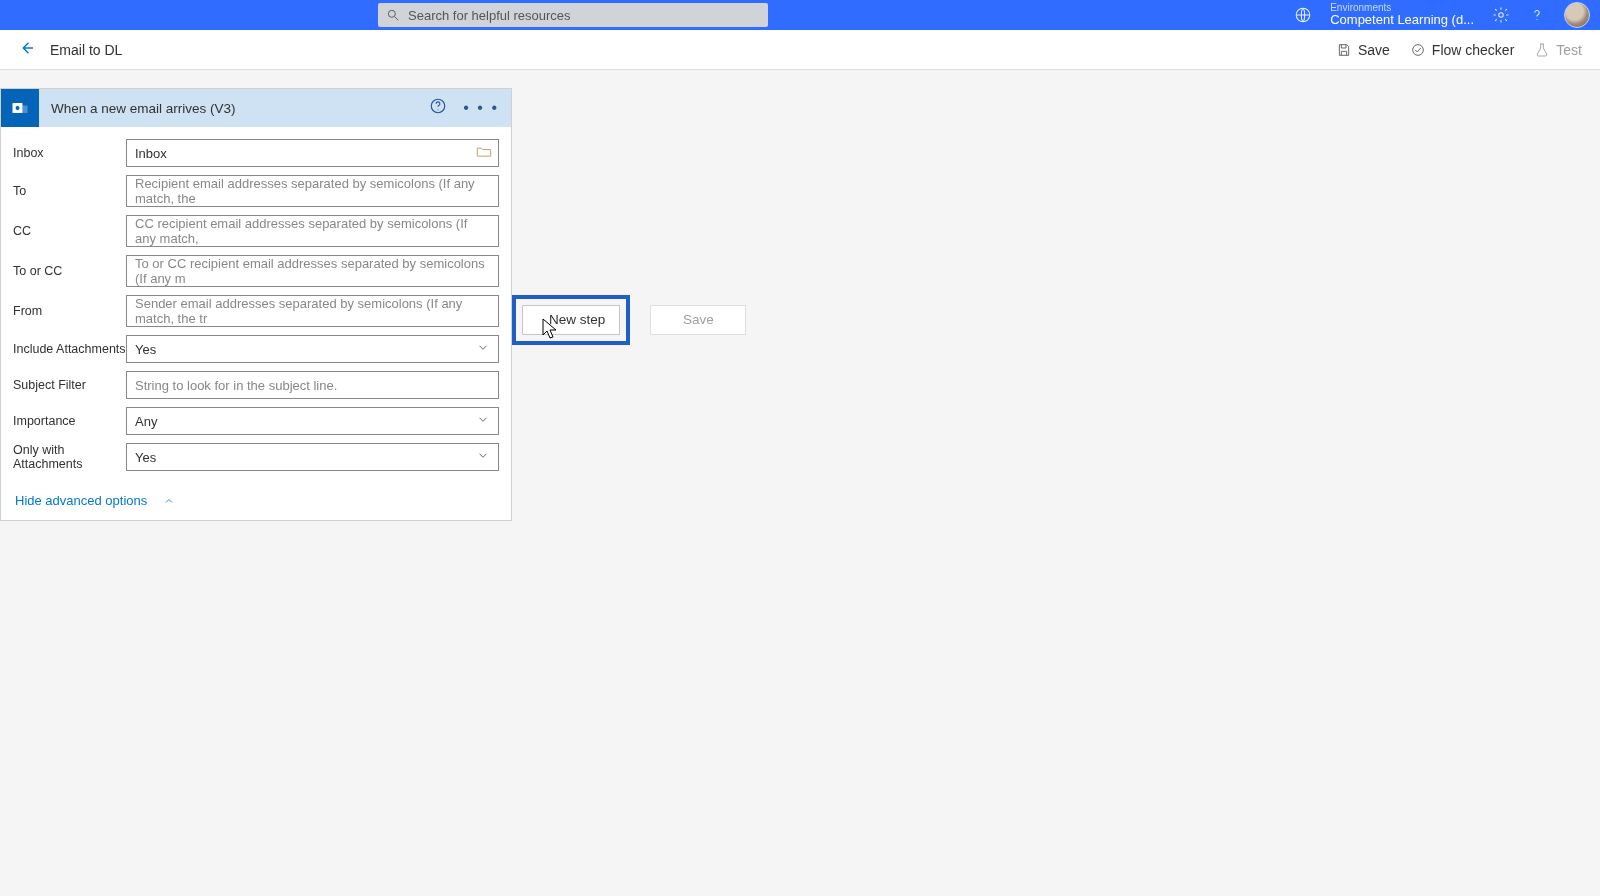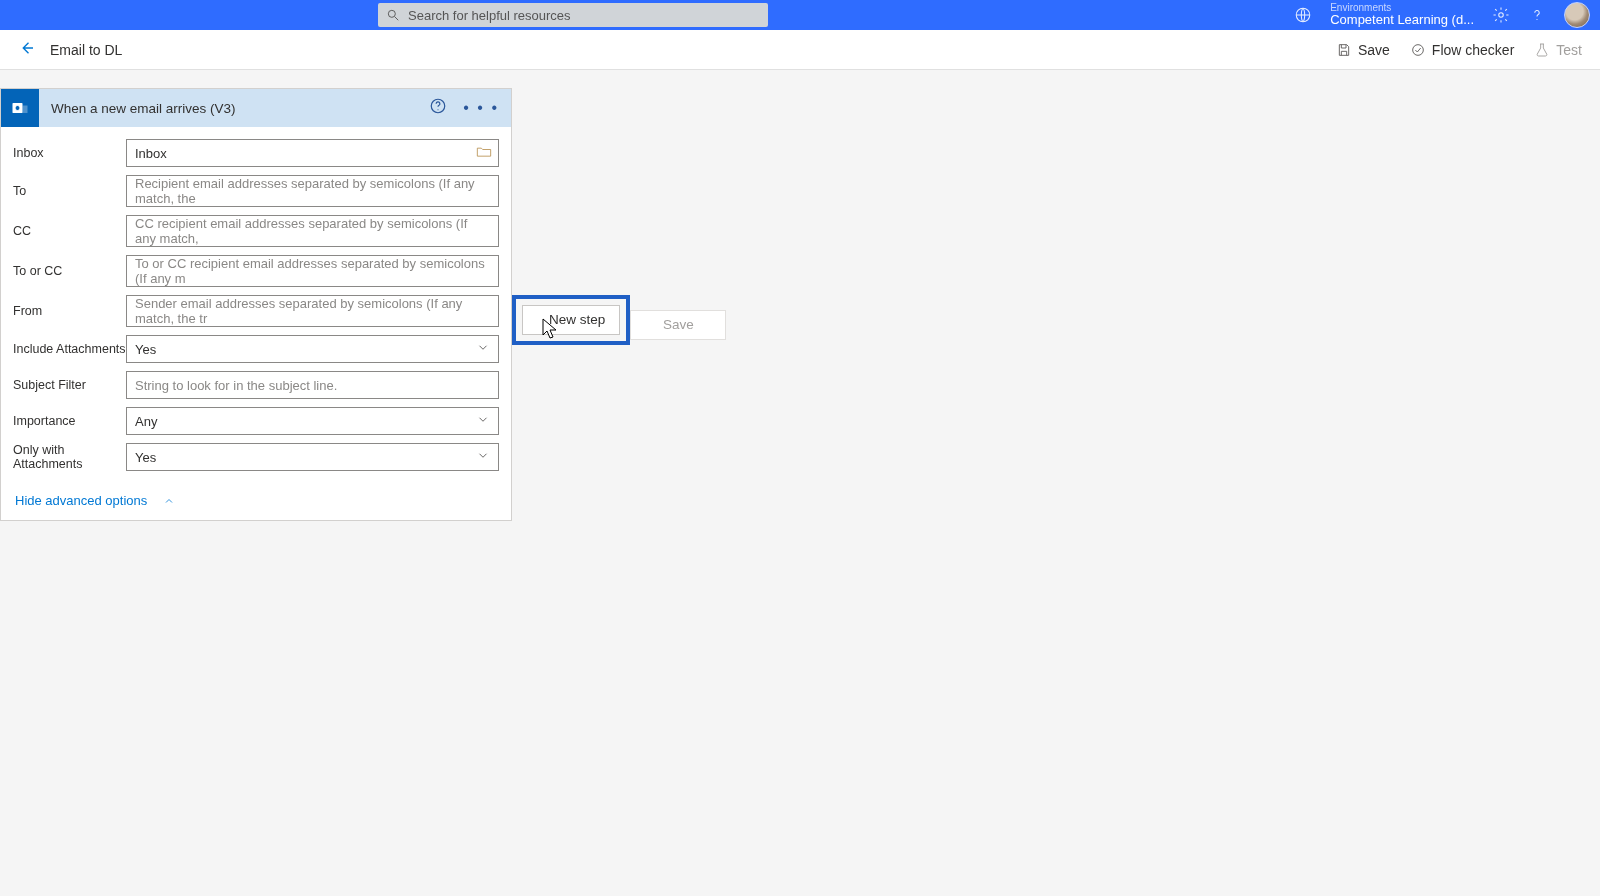--- a/index.html
+++ b/index.html
@@ -109,21 +109,21 @@
 
 .adv {
   padding: 6px 12px 12px 14px;
   font-size: 13px;
   color:#0078d4;
   display:flex; align-items:center; gap:16px;
 }
 .adv svg { width:12px; height:12px; stroke:#0078d4; fill:none; stroke-width:1.6; }
 
 
-.btn-row { display:flex; margin-top: 30px; align-items:center; }
+.btn-row { display:flex; gap:20px; margin-top: 30px; align-items:flex-start; }
 .btn-frame { border:4px solid #1f5fc5; padding:6px; }
 .btn {
   min-width: 96px;
   height: 30px;
   border:1px solid #c8c6c4;
   background:#fff;
   display:flex; align-items:center; justify-content:center;
   font-size: 13.5px; color:#323130;
   padding: 0 14px;
 }

